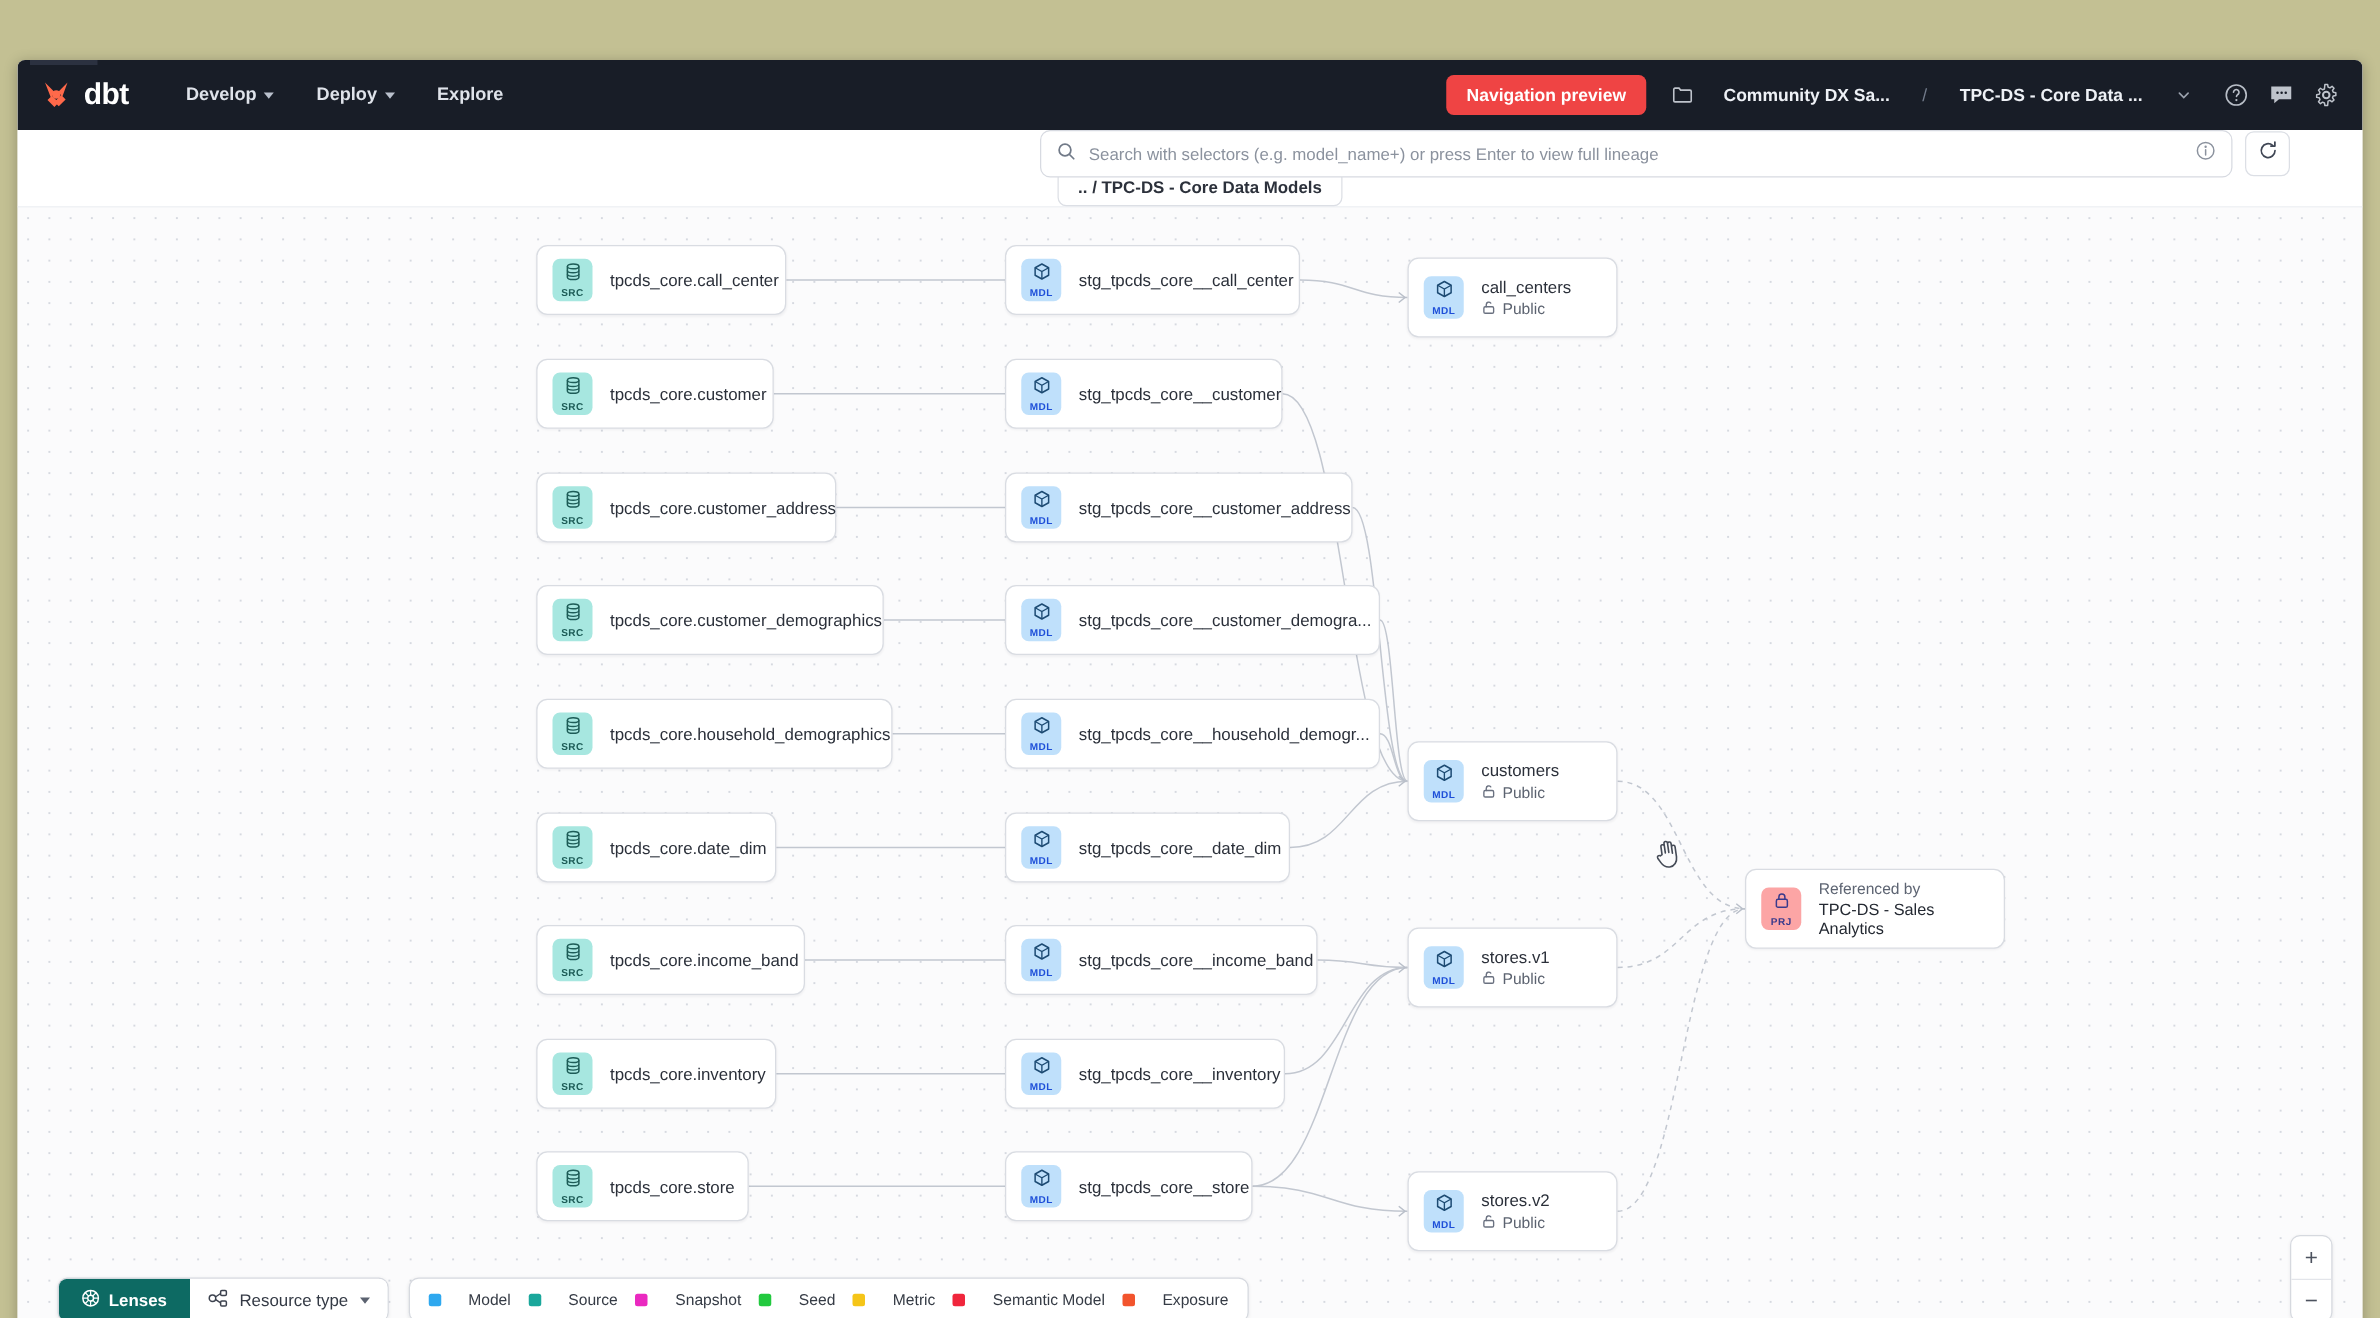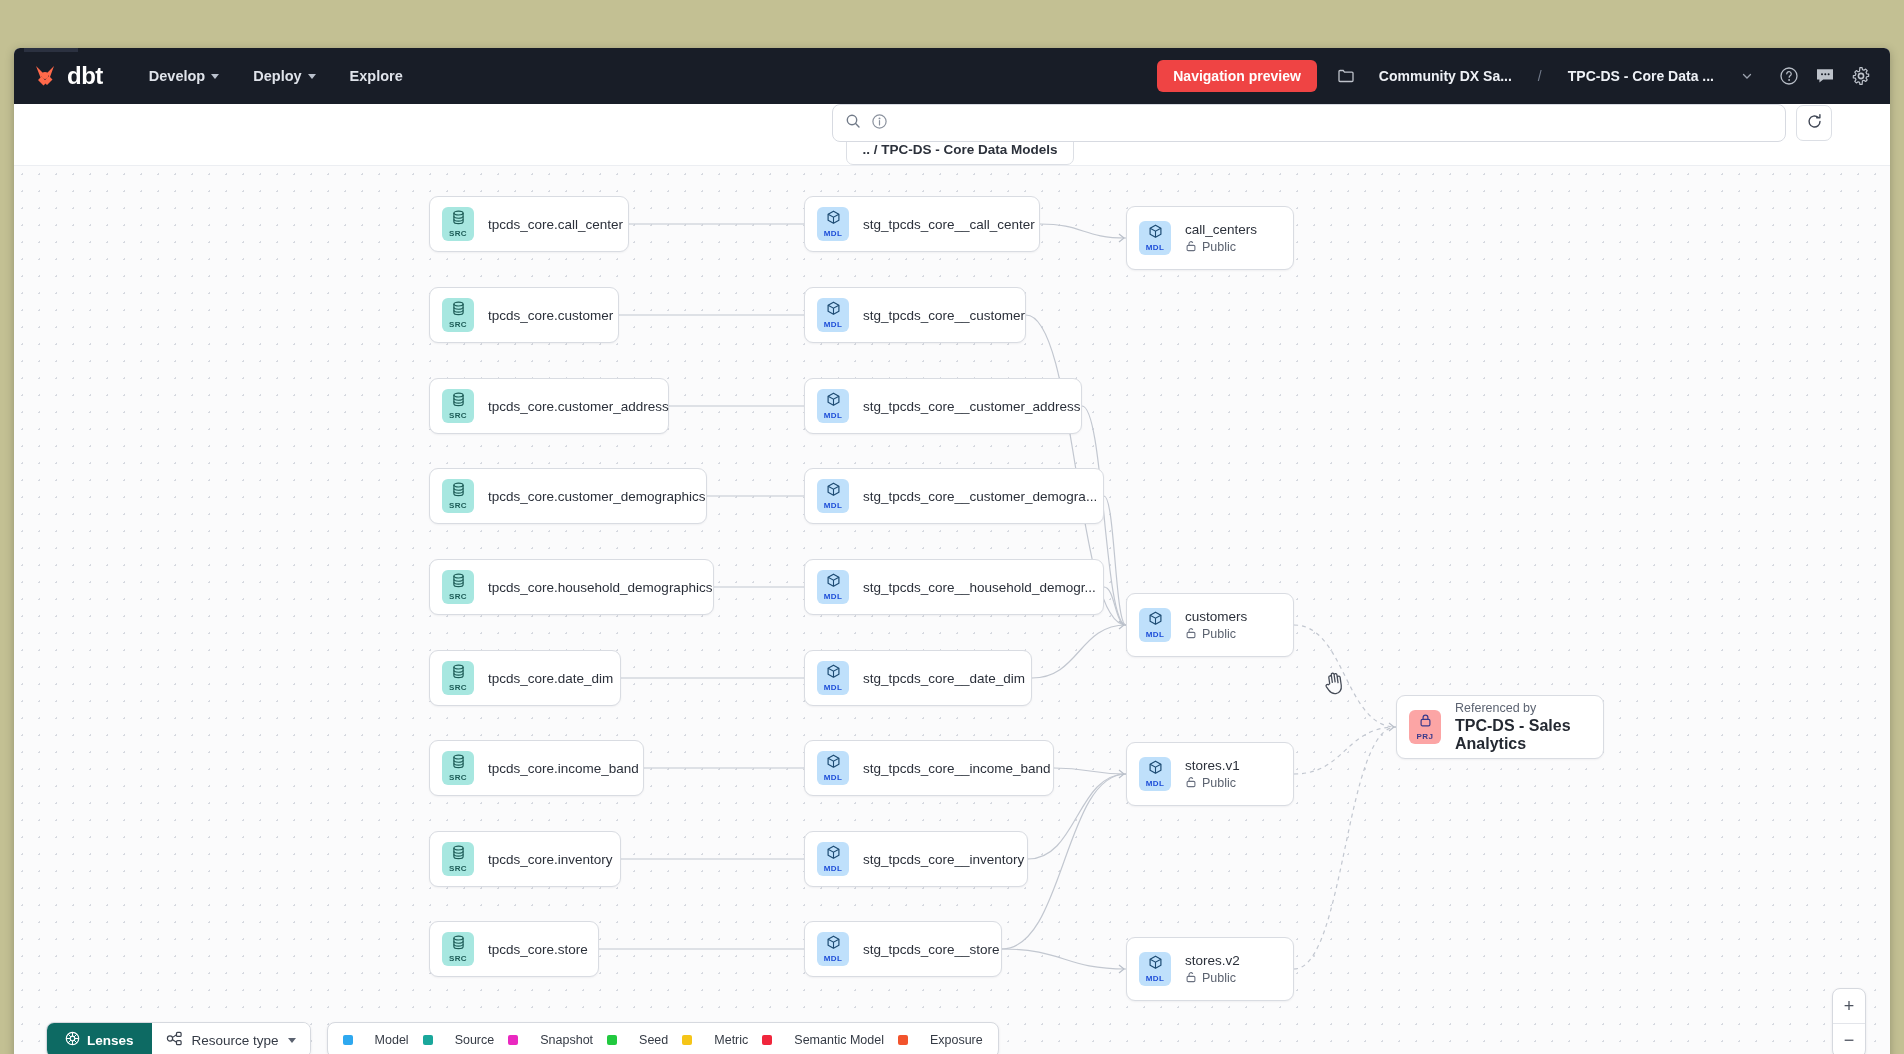--- a/index.html
+++ b/index.html
@@ -110,21 +110,21 @@
   .badge .glyph { line-height: 1; }
   .badge .btxt { font-size: 8px; font-weight: 700; letter-spacing: .4px; margin-top: 1px; }
   .badge.src { background: #a7e7e0; color: #1d5c57; }
   .badge.mdl { background: #bfe0fb; color: #1d4ed8; }
   .badge.prj { background: #fca5a5; color: #393a8c; }
   .node-label { font-size: 13.5px; color: #2b303a; white-space: nowrap; }
   .node-sub { display: flex; align-items: center; gap: 5px; font-size: 12.5px; color: #5c6370; margin-top: 3px; }
   .node-col { display: flex; flex-direction: column; justify-content: center; }
   .node-title-strong { font-size: 13.5px; color: #2b303a; font-weight: 400; }
   .node-pretitle { font-size: 12.5px; color: #5d6472; }
-  .node-name2 { font-size: 16px; color: #242932; font-weight: 700; margin-top: 2px; }
+  .node-name2 { font-size: 13px; color: #242932; font-weight: 400; margin-top: 2px; }
 
   .cursor-hand {
     position: absolute; left: 1310px; top: 505px; font-size: 19px; color: #4a515e;
     transform: rotate(-8deg); pointer-events: none;
   }
 
   
   .bottombar {
     position: absolute; left: 32px; bottom: 22px; display: flex; align-items: center; gap: 16px; z-index: 6;
   }
@@ -246,20 +246,21 @@
     <div class="crumb-pill">.. / TPC-DS - Core Data Models</div>
 
     <div class="search-wrap">
       <div class="search-box">
         <span>
           <svg width="16" height="16" viewBox="0 0 16 16">
               <circle cx="7" cy="7" r="4.7" fill="none" stroke="#717a88" stroke-width="1.4"></circle>
               <path d="M10.6 10.6L14 14" stroke="#717a88" stroke-width="1.4" stroke-linecap="round"></path>
             </svg>
         </span>
+        <input class="search-input" type="text" placeholder="Search with selectors (e.g. model_name+) or press Enter to view full lineage" style="">
         <span>
           <svg width="17" height="17" viewBox="0 0 17 17">
               <circle cx="8.5" cy="8.5" r="6.6" fill="none" stroke="#8b929e" stroke-width="1.2"></circle>
               <circle cx="8.5" cy="5.4" r=".95" fill="#8b929e"></circle>
               <path d="M8.5 7.7v4.2" stroke="#8b929e" stroke-width="1.2" stroke-linecap="round"></path>
             </svg>
         </span>
       </div>
       <div class="icon-btn">
         <span>

